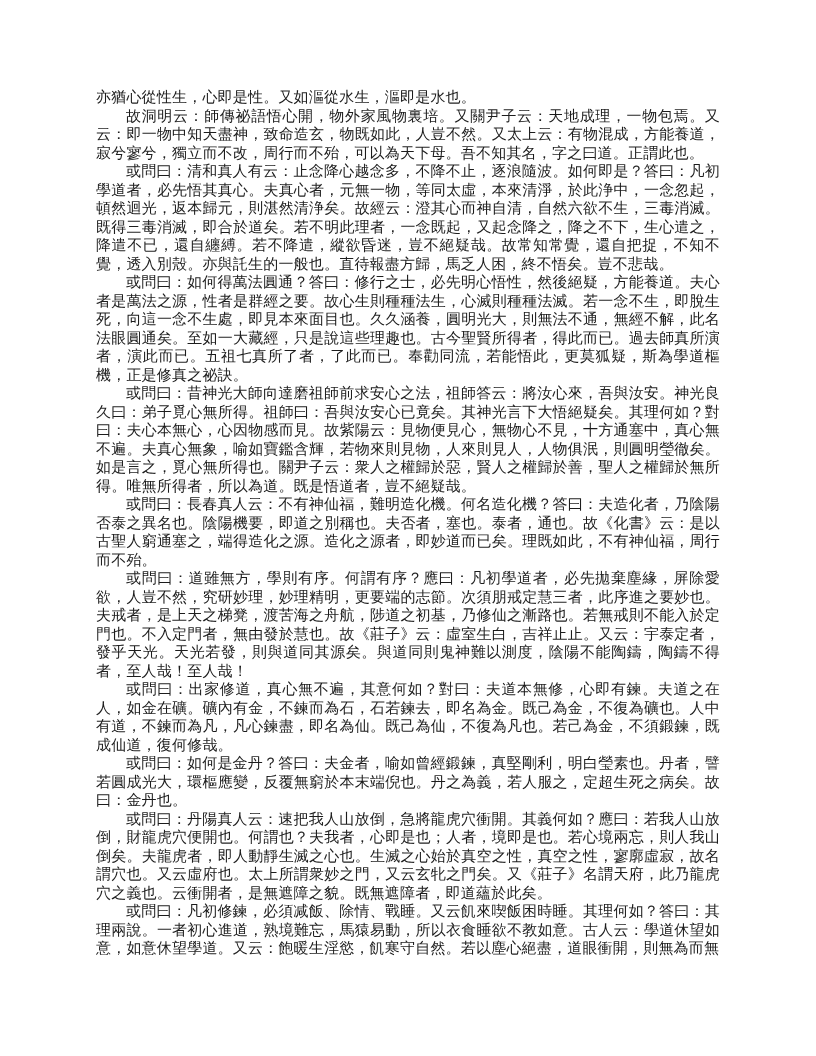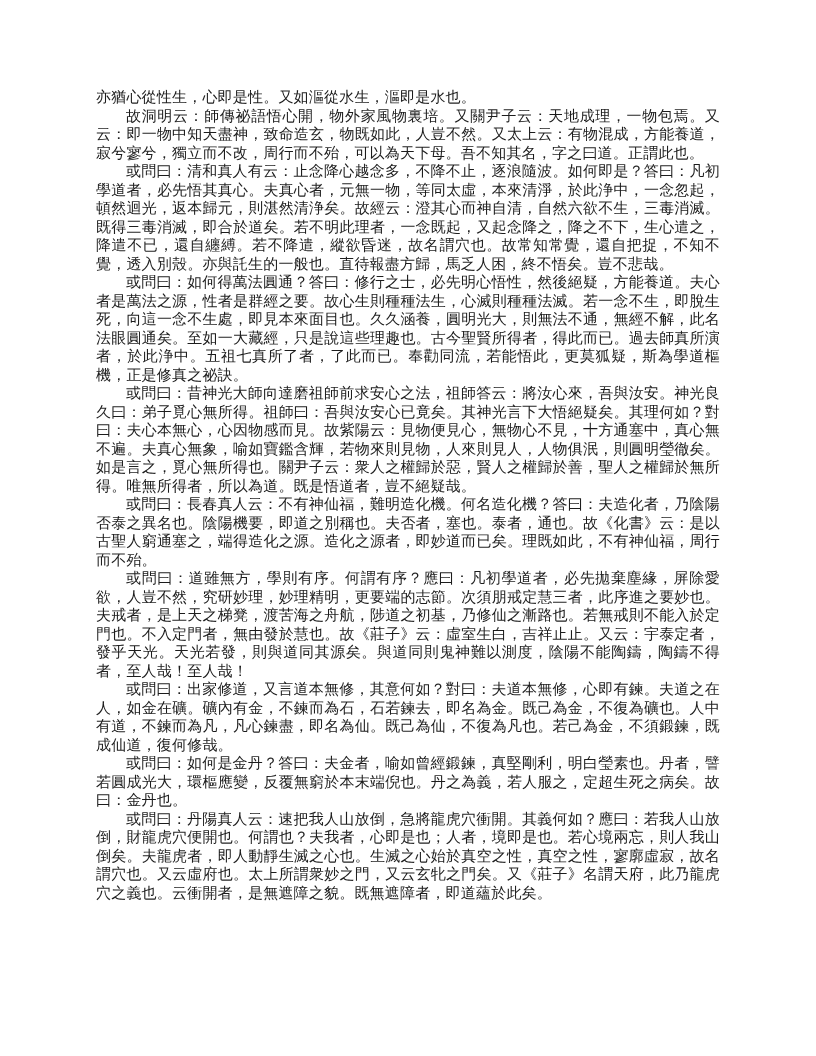--- a/index.html
+++ b/index.html
@@ -41,22 +41,23 @@
     text-indent: 0;
   }
 </style>
 </head>
 <body>
 
 <div class="page">
   <div class="text-block">
     <p class="continuation">亦猶心從性生，心即是性。又如漚從水生，漚即是水也。</p>
     <p>故洞明云：師傳祕語悟心開，物外家風物裏培。又關尹子云：天地成理，一物包焉。又云：即一物中知天盡神，致命造玄，物既如此，人豈不然。又太上云：有物混成，方能養道，寂兮寥兮，獨立而不改，周行而不殆，可以為天下母。吾不知其名，字之曰道。正謂此也。</p>
-    <p>或問曰：清和真人有云：止念降心越念多，不降不止，逐浪隨波。如何即是？答曰：凡初學道者，必先悟其真心。夫真心者，元無一物，等同太虛，本來清淨，於此浄中，一念忽起，頓然迴光，返本歸元，則湛然清浄矣。故經云：澄其心而神自清，自然六欲不生，三毒消滅。既得三毒消滅，即合於道矣。若不明此理者，一念既起，又起念降之，降之不下，生心遣之，降遣不已，還自纏縛。若不降遣，縱欲昏迷，故名謂穴也。故常知常覺，還自把捉，不知不覺，透入別殼。亦與託生的一般也。直待報盡方歸，馬乏人困，終不悟矣。豈不悲哉。</p>
-    <p>或問曰：如何得萬法圓通？答曰：修行之士，必先明心悟性，然後絕疑，方能養道。夫心者是萬法之源，性者是群經之要。故心生則種種法生，心滅則種種法滅。若一念不生，即脫生死，向這一念不生處，即見本來面目也。久久涵養，圓明光大，則無法不通，無經不解，此名法眼圓通矣。至如一大藏經，只是說這些理趣也。古今聖賢所得者，得此而已。過去師真所演者，於此浄中。五祖七真所了者，了此而已。奉勸同流，若能悟此，更莫狐疑，斯為學道樞機，正是修真之祕訣。</p>
+    <p>或問曰：清和真人有云：止念降心越念多，不降不止，逐浪隨波。如何即是？答曰：凡初學道者，必先悟其真心。夫真心者，元無一物，等同太虛，本來清淨，於此浄中，一念忽起，頓然迴光，返本歸元，則湛然清浄矣。故經云：澄其心而神自清，自然六欲不生，三毒消滅。既得三毒消滅，即合於道矣。若不明此理者，一念既起，又起念降之，降之不下，生心遣之，降遣不已，還自纏縛。若不降遣，縱欲昏迷，豈不絕疑哉。故常知常覺，還自把捉，不知不覺，透入別殼。亦與託生的一般也。直待報盡方歸，馬乏人困，終不悟矣。豈不悲哉。</p>
+    <p>或問曰：如何得萬法圓通？答曰：修行之士，必先明心悟性，然後絕疑，方能養道。夫心者是萬法之源，性者是群經之要。故心生則種種法生，心滅則種種法滅。若一念不生，即脫生死，向這一念不生處，即見本來面目也。久久涵養，圓明光大，則無法不通，無經不解，此名法眼圓通矣。至如一大藏經，只是說這些理趣也。古今聖賢所得者，得此而已。過去師真所演者，演此而已。五祖七真所了者，了此而已。奉勸同流，若能悟此，更莫狐疑，斯為學道樞機，正是修真之祕訣。</p>
     <p>或問曰：昔神光大師向達磨祖師前求安心之法，祖師答云：將汝心來，吾與汝安。神光良久曰：弟子覓心無所得。祖師曰：吾與汝安心已竟矣。其神光言下大悟絕疑矣。其理何如？對曰：夫心本無心，心因物感而見。故紫陽云：見物便見心，無物心不見，十方通塞中，真心無不遍。夫真心無象，喻如寶鑑含輝，若物來則見物，人來則見人，人物俱泯，則圓明瑩徹矣。如是言之，覓心無所得也。關尹子云：衆人之權歸於惡，賢人之權歸於善，聖人之權歸於無所得。唯無所得者，所以為道。既是悟道者，豈不絕疑哉。</p>
     <p>或問曰：長春真人云：不有神仙福，難明造化機。何名造化機？答曰：夫造化者，乃陰陽否泰之異名也。陰陽機要，即道之別稱也。夫否者，塞也。泰者，通也。故《化書》云：是以古聖人窮通塞之，端得造化之源。造化之源者，即妙道而已矣。理既如此，不有神仙福，周行而不殆。</p>
     <p>或問曰：道雖無方，學則有序。何謂有序？應曰：凡初學道者，必先拋棄塵緣，屏除愛欲，人豈不然，究研妙理，妙理精明，更要端的志節。次須朋戒定慧三者，此序進之要妙也。夫戒者，是上天之梯凳，渡苦海之舟航，陟道之初基，乃修仙之漸路也。若無戒則不能入於定門也。不入定門者，無由發於慧也。故《莊子》云：虛室生白，吉祥止止。又云：宇泰定者，發乎天光。天光若發，則與道同其源矣。與道同則鬼神難以測度，陰陽不能陶鑄，陶鑄不得者，至人哉！至人哉！</p>
-    <p>或問曰：出家修道，又言道本無修，其意何如？對曰：夫道本無修，心即有鍊。夫道之在人，如金在礦。礦內有金，不鍊而為石，石若鍊去，即名為金。既己為金，不復為礦也。人中有道，不鍊而為凡，凡心鍊盡，即名為仙。既己為仙，不復為凡也。若己為金，不須鍛鍊，既成仙道，復何修哉。</p>
+    <p>或問曰：出家修道，真心無不遍，其意何如？對曰：夫道本無修，心即有鍊。夫道之在人，如金在礦。礦內有金，不鍊而為石，石若鍊去，即名為金。既己為金，不復為礦也。人中有道，不鍊而為凡，凡心鍊盡，即名為仙。既己為仙，不復為凡也。若己為金，不須鍛鍊，既成仙道，復何修哉。</p>
     <p>或問曰：如何是金丹？答曰：夫金者，喻如曾經鍛鍊，真堅剛利，明白瑩素也。丹者，譬若圓成光大，環樞應變，反覆無窮於本末端倪也。丹之為義，若人服之，定超生死之病矣。故曰：金丹也。</p>
     <p>或問曰：丹陽真人云：速把我人山放倒，急將龍虎穴衝開。其義何如？應曰：若我人山放倒，財龍虎穴便開也。何謂也？夫我者，心即是也；人者，境即是也。若心境兩忘，則人我山倒矣。夫龍虎者，即人動靜生滅之心也。生滅之心始於真空之性，真空之性，寥廓虛寂，故名謂穴也。又云虛府也。太上所謂衆妙之門，又云玄牝之門矣。又《莊子》名謂天府，此乃龍虎穴之義也。云衝開者，是無遮障之貌。既無遮障者，即道蘊於此矣。</p>
+    <p>或問曰：凡初修鍊，必須减飯、除情、戰睡。又云飢來喫飯困時睡。其理何如？答曰：其理兩說。一者初心進道，熟境難忘，馬猿易動，所以衣食睡欲不教如意。古人云：學道休望如意，如意休望學道。又云：飽暖生淫慾，飢寒守自然。若以塵心絕盡，道眼衝開，則無為而無</p>
   </div>
 </div>
 
 </body></html>

